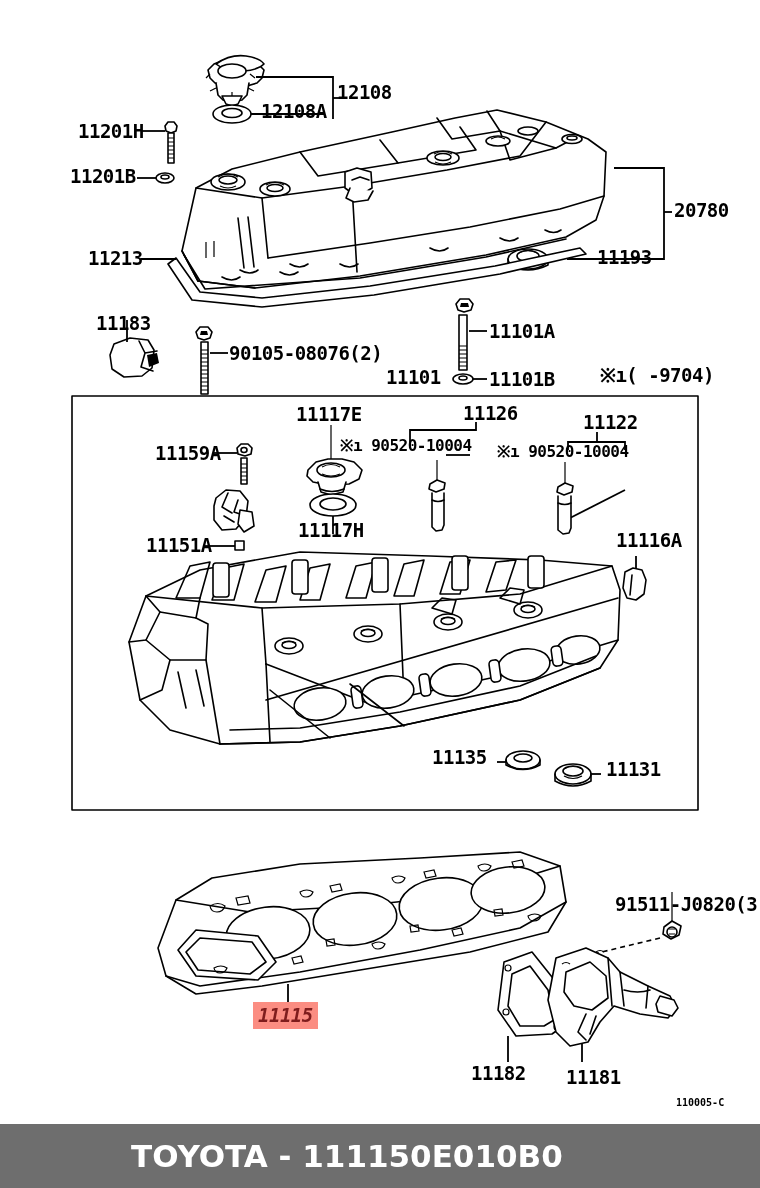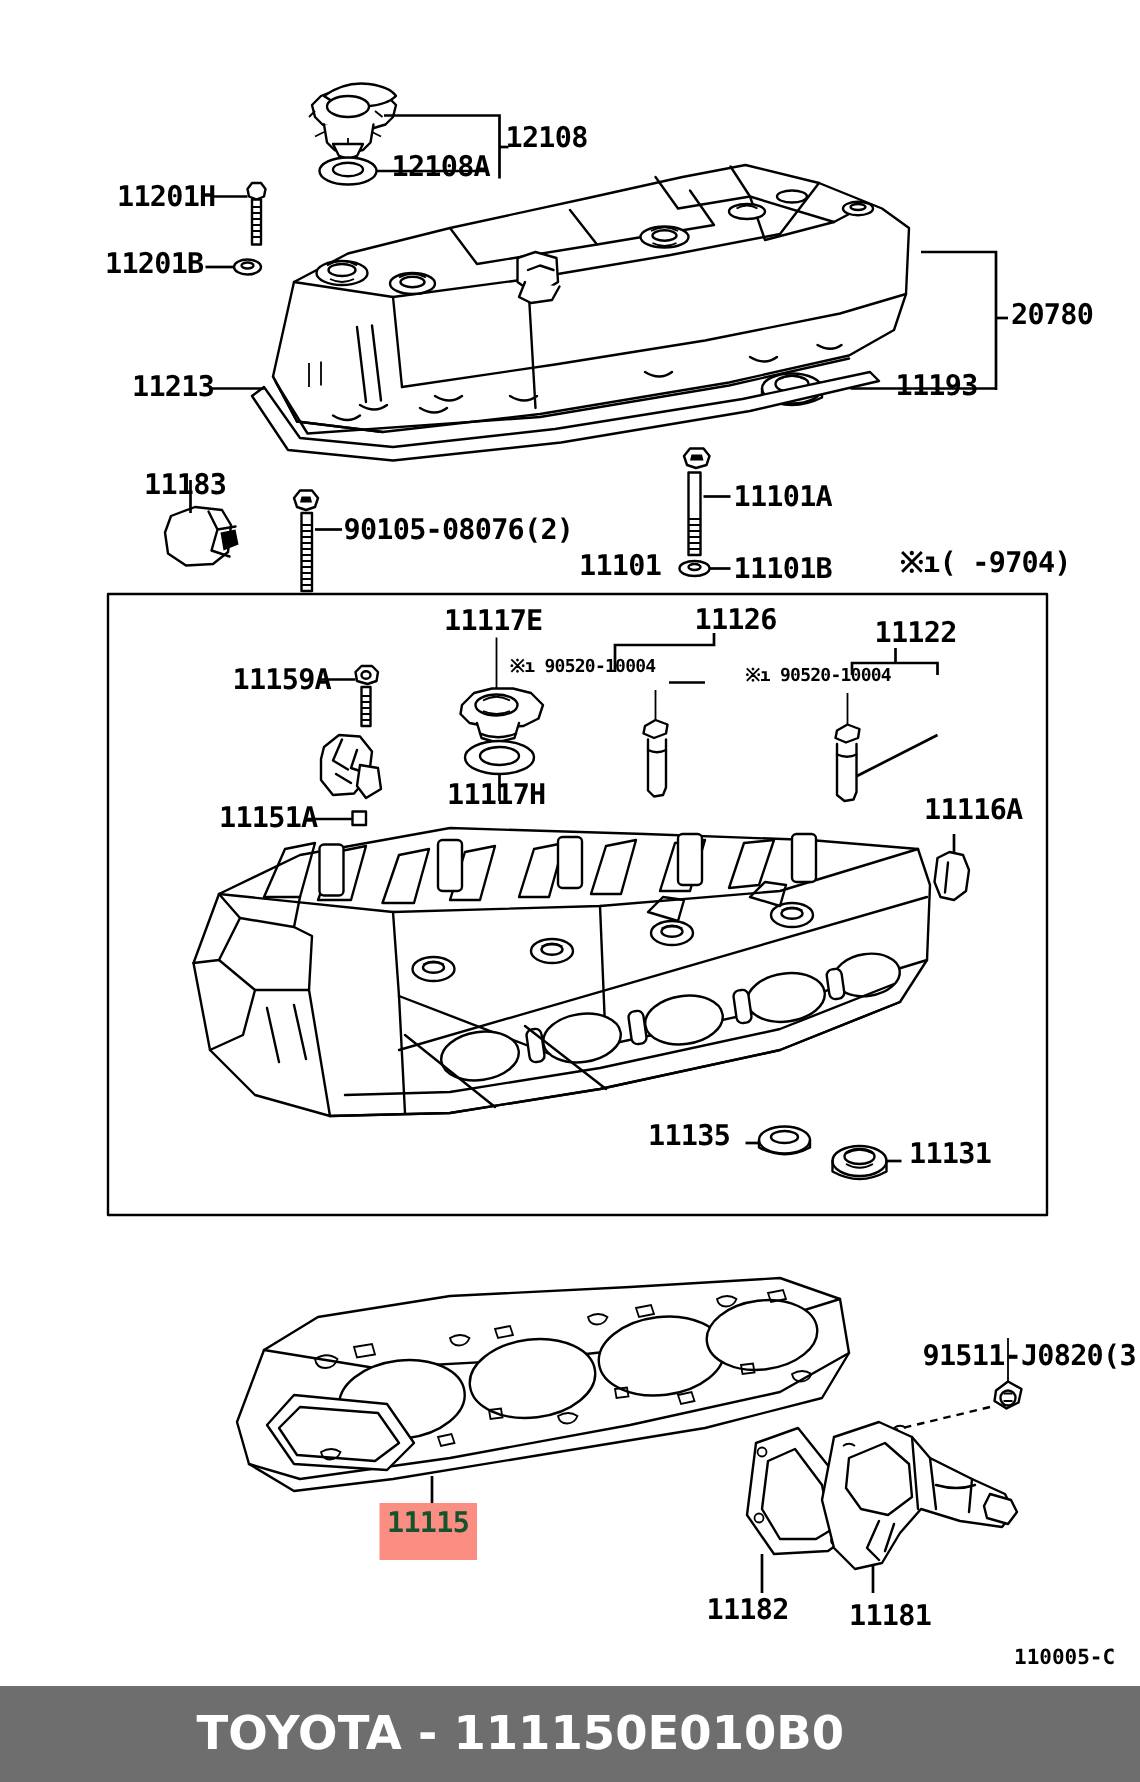--- a/index.html
+++ b/index.html
@@ -3,23 +3,23 @@
 <meta charset="utf-8">
 <style>
   html,body{margin:0;padding:0;background:#ffffff;}
   body{width:760px;height:1188px;position:relative;overflow:hidden;
        font-family:"DejaVu Sans Mono","Liberation Mono",monospace;background:#fff;}
   #sheet{position:absolute;left:0;top:0;width:641px;height:1188px;background:#fff;}
   svg.art{position:absolute;left:0;top:0;width:760px;height:1188px;overflow:visible;}
   .lbl{position:absolute;white-space:nowrap;color:#000;
        font-family:"DejaVu Sans Mono","Liberation Mono",monospace;
        font-weight:bold;font-size:19px;letter-spacing:-0.5px;line-height:1;}
-  .lbl.small{font-size:12px;}
-  .lbl.tiny{font-size:14px;letter-spacing:0px;}
-  .hl{background:#fb8d82;color:#14532d;padding:2px 5px 14px 5px;}
+  .lbl.small{font-size:16px;}
+  .lbl.tiny{font-size:10px;letter-spacing:0px;}
+  .hl{background:#fb8d82;color:#7f1d1d;padding:2px 5px 3px 5px;font-style:italic;}
   #footer{position:absolute;left:0;top:1124px;width:760px;height:64px;background:#6e6e6e;font-weight:bold;}
   #footer .ftxt{position:absolute;top:50%;transform:translateY(-50%);
       color:#ffffff;font-family:"DejaVu Sans","Liberation Sans",sans-serif;
       font-size:31px;letter-spacing:0px;white-space:nowrap;}
   #brandtxt{left:131px;}
   #numtxt{left:493px;}
   #diagid{position:absolute;left:676px;top:1098px;}
 </style>
 </head>
 <body>

